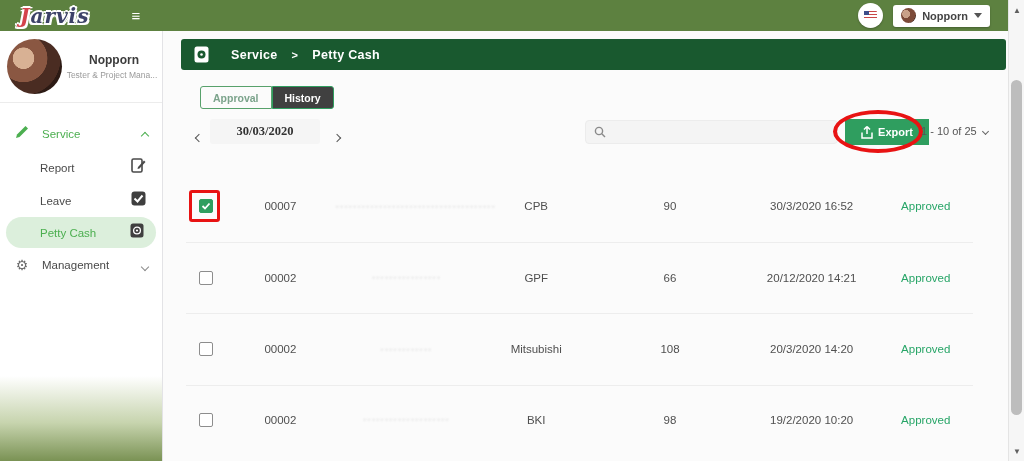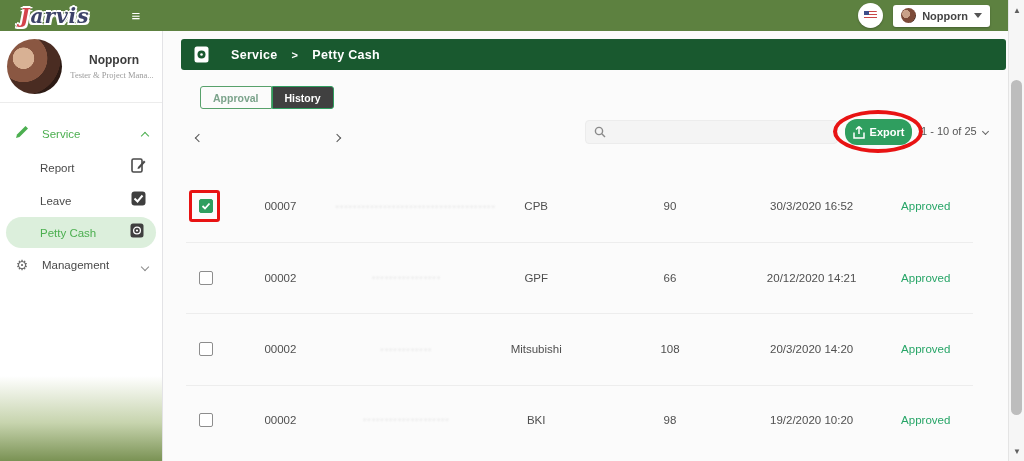--- a/index.html
+++ b/index.html
@@ -28,21 +28,21 @@
   .sb-up { top:2px; } .sb-down { bottom:2px; }
   .sb-thumb { position:absolute; left:2px; top:80px; width:11px; height:335px; background:#bdbdbd; border-radius:6px; cursor:grab; }
 
   
   .sidebar { position:absolute; left:0; top:31px; width:163px; height:430px; background:#ffffff; border-right:1px solid #e3e3e6; }
   .sidebar::after { content:""; position:absolute; left:0; bottom:0; width:100%; height:85px; background:linear-gradient(#ffffff, #c7d4ae 55%, #7a9254); }
   .profile { padding:8px 6px 10px 6px; border-bottom:1px solid #ececec; position:relative; height:72px; }
   .avatar { position:absolute; left:7px; top:8px; width:55px; height:55px; border-radius:50%;
             background:radial-gradient(circle at 30% 35%, #d8b194 0 20%, #8a5742 21% 45%, #4a2c22 46% 70%, #2c1a14 71% 100%); }
   .profile-name { position:absolute; left:70px; top:22px; width:88px; text-align:center; font-size:12px; font-weight:bold; color:#3c3c3c; }
-  .profile-role { position:absolute; left:64px; top:39px; width:96px; text-align:center; font-size:8.5px; color:#9a9a9a;font-family:Liberation Serif, serif; }
+  .profile-role { position:absolute; left:64px; top:39px; width:96px; text-align:center; font-size:8.5px; color:#9a9a9a; }
   .menu { padding-top:14px; position:relative; }
   .menu-item { position:relative; height:34px; display:flex; align-items:center; cursor:pointer; }
   .menu-item .mi-icon { position:absolute; left:14px; width:16px; text-align:center; }
   .menu-item .mi-label { position:absolute; left:42px; font-size:11.5px; color:#4a4a4a; }
   .menu-item .mi-right { position:absolute; right:14px; }
   .menu-item.green .mi-label { color:#4caf50; }
   .submenu-item { position:relative; height:33px; display:flex; align-items:center; cursor:pointer; }
   .submenu-item .mi-label { position:absolute; left:40px; font-size:11.5px; color:#4a4a4a; }
   .submenu-item .mi-right { position:absolute; right:16px; }
   .submenu-item.active { background:#dcefdc; margin:0 6px; border-radius:16px; height:31px; }
@@ -73,21 +73,21 @@
   .chev.left { transform:rotate(135deg); border-color:#555; }
   .chev.right { transform:rotate(-45deg); border-color:#555; }
   .date-box { position:absolute; left:46px; top:0; width:110px; height:25px; background:#f5f5f5; border-radius:3px; display:flex; align-items:center; justify-content:center; cursor:pointer;
               font-family:"Liberation Serif", serif; font-weight:bold; font-size:12.5px; color:#333; }
 
   .search-wrap { position:absolute; left:421px; top:89px; width:253px; height:24px; background:#f4f4f4; border:1px solid #ececec; border-radius:4px; display:flex; align-items:center; }
   .search-wrap svg { margin-left:8px; }
   .search-input { flex:1; border:none; background:transparent; outline:none; font-size:11px; color:#444; padding:0 6px; }
 
   .export-wrap { position:absolute; left:681px; top:88px; }
-  .export-btn { width:67px; height:26px; background:#2f9e5f; border:none; border-radius:12px; color:#fff; font-size:11px; font-weight:bold; display:flex; align-items:center; justify-content:center; gap:5px; cursor:pointer; }
+  .export-btn { width:84px; height:26px; background:#2f9e5f; border:none; border-radius:0; color:#fff; font-size:11px; font-weight:bold; display:flex; align-items:center; justify-content:center; gap:5px; cursor:pointer; }
   .annot-ellipse { position:absolute; left:-12px; top:-9px; width:90px; height:43px; border:4px solid #e81313; border-radius:50%; pointer-events:none; }
 
   .pagination { position:absolute; left:757px; top:94px; display:flex; align-items:center; gap:6px; font-size:11px; color:#555; cursor:pointer; white-space:nowrap; }
   .pagination .chev { width:5px; height:5px; border-color:#666; }
 
   
   .table { position:absolute; left:22px; top:140px; width:787px; }
   .trow { display:grid; grid-template-columns:5% 14% 18% 15% 19% 17% 12%; align-items:center; }
   .thead { height:34px; border-bottom:1.5px solid #3e9e63; }
   .thead .th { font-size:11.5px; color:#6f6f6f; font-weight:bold; text-align:center; }
@@ -190,20 +190,21 @@
       <span class="crumb-text crumb-page">Petty Cash</span>
     </div>
 
     <div class="tabs">
       <div class="tab approval">Approval</div>
       <div class="tab history">History</div>
     </div>
 
     <div class="datenav">
       <span class="dn-prev"><span class="chev left"></span></span>
+      <span class="date-box">30/03/2020</span>
       <span class="dn-next"><span class="chev right"></span></span>
     </div>
 
     <div class="search-wrap">
       <svg width="12" height="12" viewBox="0 0 12 12">
           <circle cx="5" cy="5" r="3.6" fill="none" stroke="#8a8a8a" stroke-width="1.4"></circle>
           <line x1="7.8" y1="7.8" x2="11" y2="11" stroke="#8a8a8a" stroke-width="1.4"></line>
         </svg>
       <input class="search-input" type="text" value="" style="">
     </div>

